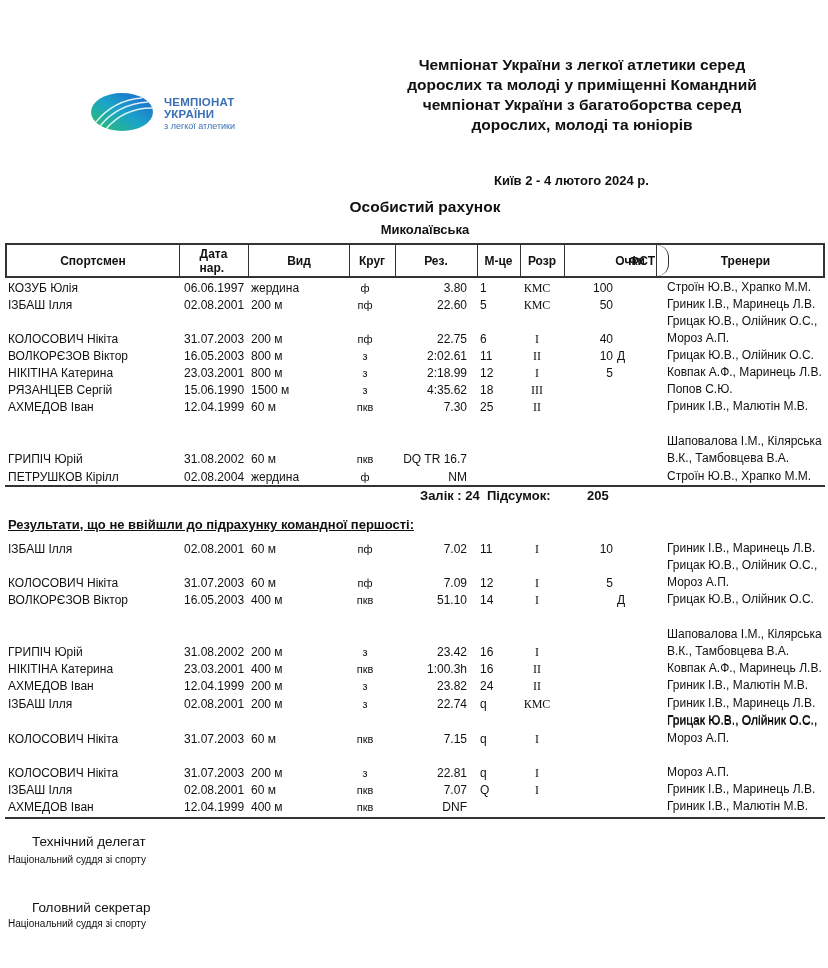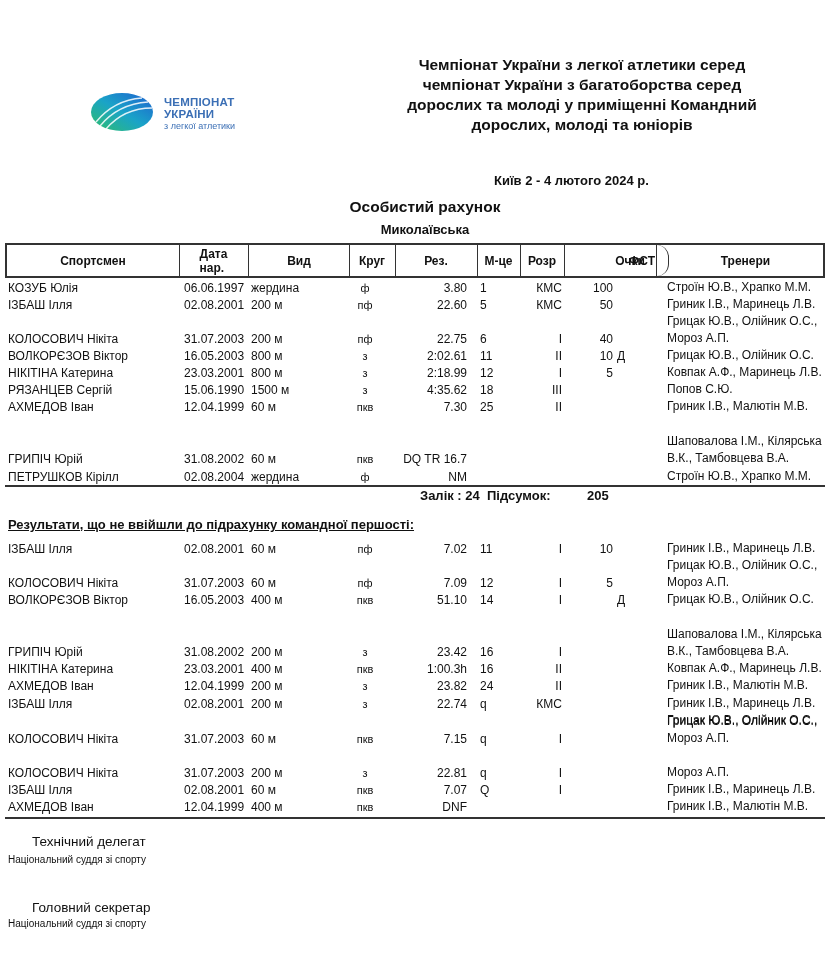--- a/index.html
+++ b/index.html
@@ -16,21 +16,21 @@
   .hdr .cell { position:absolute; top:0; height:31px; border-right:1px solid #333; display:flex; align-items:center; justify-content:center; font-weight:bold; font-size:12px; line-height:14px; }
   .hdr .cell:last-child { border-right:none; }
   .row { position:absolute; left:0; width:828px; font-size:12px; height:16px; line-height:16px; }
   .row span { position:absolute; white-space:nowrap; }
   .c-name { left:8px; }
   .c-date { left:184px; }
   .c-event { left:251px; }
   .c-round { left:340px; width:50px; text-align:center; font-size:11px; }
   .c-res { left:400px; width:67px; text-align:right; }
   .c-place { left:480px; width:30px; text-align:left; }
-  .c-rank { left:512px; width:50px; text-align:right; }
+  .c-rank { left:512px; width:50px; text-align:center;font-family:Liberation Serif, serif; }
   .c-pts { left:565px; width:48px; text-align:right; }
   .c-fst { left:617px; width:20px; text-align:left; }
   .coach2 { position:absolute; left:667px; font-size:12px; white-space:nowrap; }
   .hline { position:absolute; left:5px; width:820px; height:0; border-top:2px solid #333; }
   .summary { position:absolute; top:488px; font-weight:bold; font-size:13px; }
   .section-title { position:absolute; left:8px; top:517px; font-weight:bold; font-size:13px; text-decoration:underline; }
   .sig-title { position:absolute; left:8px; font-size:13.5px;margin-left:24px; }
   .sig-sub { position:absolute; left:8px; font-size:10px; }
 </style>
 </head>
@@ -52,22 +52,22 @@
   </svg>
   <div class="txt1">
     <div>ЧЕМПІОНАТ</div>
     <div>УКРАЇНИ</div>
   </div>
   <div class="txt2">з легкої атлетики</div>
 </div>
 
 <div class="title">
   <div>Чемпіонат України з легкої атлетики серед</div>
+  <div>дорослих та молоді у приміщенні Командний</div>
   <div>чемпіонат України з багатоборства серед</div>
-  <div>дорослих та молоді у приміщенні Командний</div>
   <div>дорослих, молоді та юніорів</div>
 </div>
 <div class="place">Київ 2 - 4 лютого 2024 р.</div>
 <div class="subtitle">Особистий рахунок</div>
 <div class="region">Миколаївська</div>
 
 <div class="hdr">
   <div class="cell" style="left:0;width:172px;">Спортсмен</div>
   <div class="cell" style="left:172px;width:70px;padding:0 30px;box-sizing:border-box;">Дата нар.</div>
   <div class="cell" style="left:242px;width:100px;">Вид</div>

